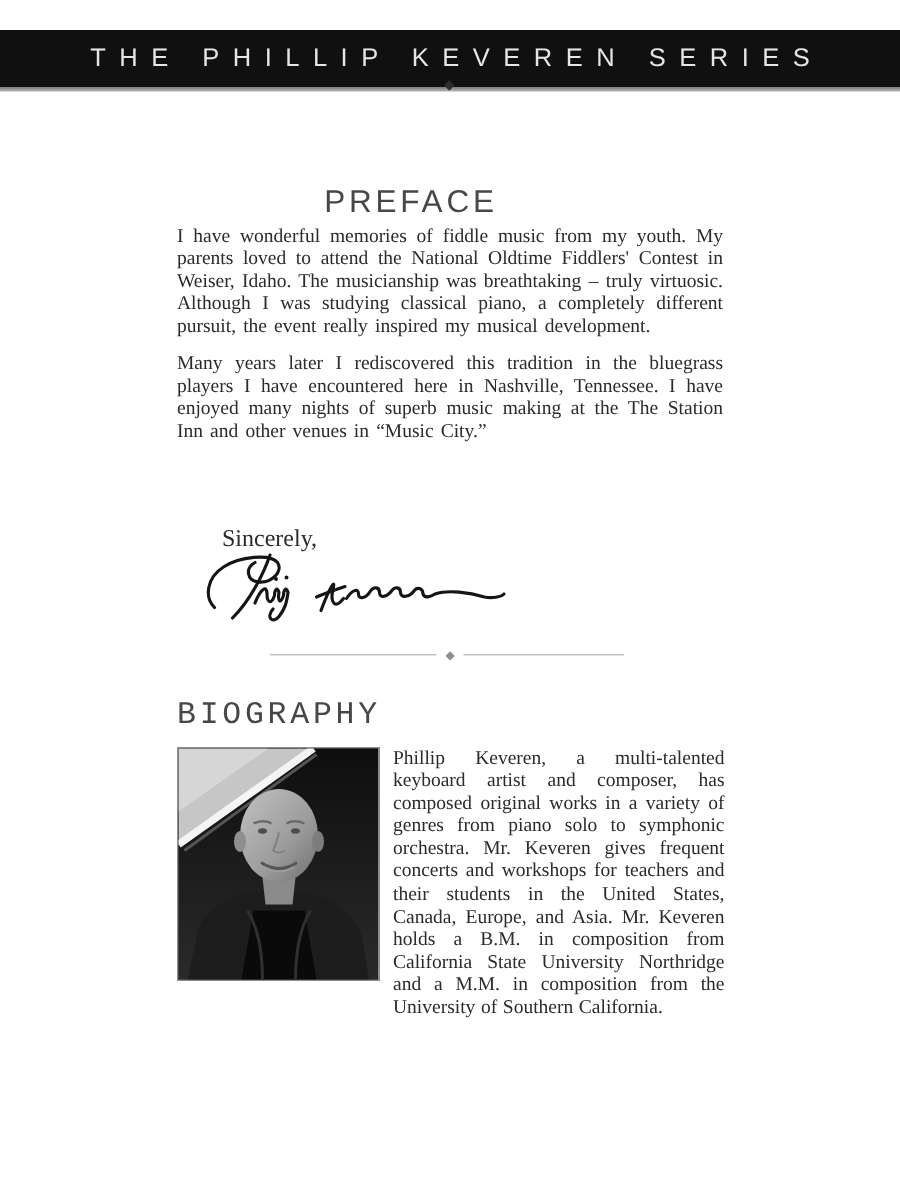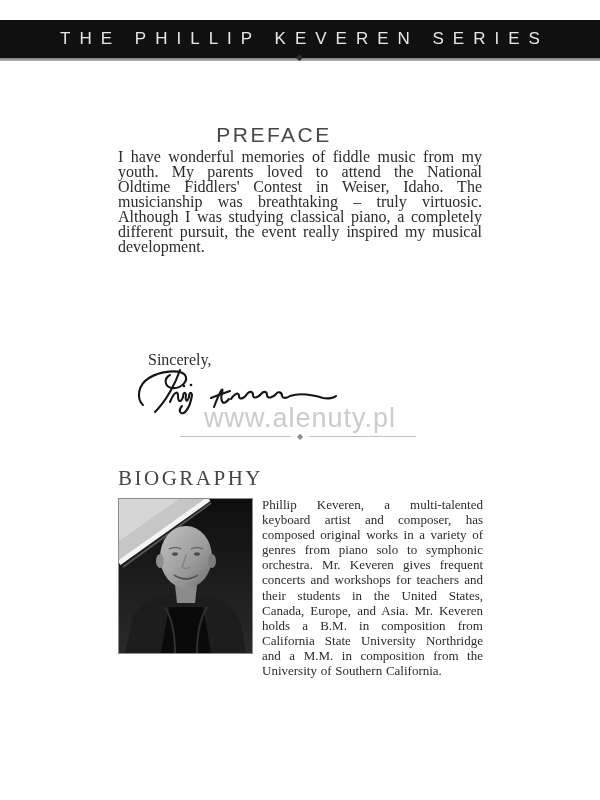--- a/index.html
+++ b/index.html
@@ -56,21 +56,21 @@
     font-family: "Liberation Sans", sans-serif;
     font-weight: 300;
     font-size: 21px;
     letter-spacing: 2.5px;
     color: #474747;
   }
   .body-par {
     position: absolute;
     left: 118px;
     width: 364px;
-    font-size: 16px;
+    font-size: 13px;
     line-height: 15px;
     text-align: justify;
     word-spacing: 1.5px;
     color: #2b2b2b;
   }
   .par-1 { top: 129px; }
   .par-2 { top: 214px; }
   .par-3 { top: 298px; }
   .closing {
     position: absolute;
@@ -109,21 +109,21 @@
     text-align: center;
     font-size: 8px;
     line-height: 11px;
     color: #8f8f8f;
     font-family: "DejaVu Sans", sans-serif;
   }
   
   .bio-heading {
     position: absolute;
     left: 118px; top: 446px;
-    font-family: Liberation Serif, serif;
+    font-family: Liberation Mono, monospace;
     font-weight: 300;
     font-size: 21px;
     letter-spacing: 2.5px;
     color: #474747;
   }
   .portrait {
     position: absolute;
     left: 118px; top: 478px;
     width: 135px; height: 156px;
     border: 1px solid #8d8d8d;
@@ -147,38 +147,38 @@
 <div class="page">
 
   <div class="banner">
     <span class="banner-title">THE PHILLIP KEVEREN SERIES</span>
   </div>
   <div class="banner-rule"></div>
   <span class="banner-diamond">◆</span>
 
   <div class="preface-heading">PREFACE</div>
   <p class="body-par par-1">I have wonderful memories of fiddle music from my youth. My parents loved to attend the National Oldtime Fiddlers' Contest in Weiser, Idaho. The musicianship was breathtaking – truly virtuosic. Although I was studying classical piano, a completely different pursuit, the event really inspired my musical development.</p>
+  <p class="body-par par-2">Many years later I rediscovered this tradition in the bluegrass players I have encountered here in Nashville, Tennessee. I have enjoyed many nights of superb music making at the The Station Inn and other venues in “Music City.”</p>
   <div class="closing">Sincerely,</div>
 
   <svg class="signature" viewBox="0 0 202 52" xmlns="http://www.w3.org/2000/svg">
     <g fill="none" stroke="#151515" stroke-width="2.1" stroke-linecap="round">
       <path d="M 7,40 C 0,33 2,20 13,13 C 24,6 44,4 49,10 C 53,16 45,24 36,23 C 29,22 27,14 34,10"></path>
       <path d="M 44,5 C 40,17 31,35 19,47"></path>
       <path d="M 34,37 C 38,27 42,25 42,31 C 42,37 45,38 47,32 C 47,28 49,26 50,30 C 49,36 51,38 53,32 C 53,28 55,26 56,30 C 55,37 54,41 50,46 C 46,51 41,47 46,41"></path>
       <path d="M 78,42 C 84,26 88,20 86,28 C 84,36 87,42 93,34"></path>
       <path d="M 75,33 C 82,30 88,28 94,26"></path>
       <path d="M 95,34 C 99,28 103,27 103,31 C 103,35 108,34 111,29 C 113,26 117,26 117,30 C 117,34 122,33 125,29 C 127,26 131,26 131,30 C 131,34 137,33 140,29 C 142,26 146,27 146,31 C 147,34 151,33 154,31 C 163,28 177,30 187,33 C 192,34 198,33 200,31"></path>
     </g>
     <g fill="#151515">
       <circle cx="48" cy="21" r="1.3"></circle>
       <circle cx="55" cy="20" r="1.3"></circle>
     </g>
   </svg>
 
-  <div class="watermark">www.alenuty.pl</div>
   <div class="divider"></div>
   <span class="divider-diamond">◆</span>
 
   <div class="bio-heading">BIOGRAPHY</div>
 
   <div class="portrait">
     <svg width="133" height="154" viewBox="0 0 133 154" xmlns="http://www.w3.org/2000/svg">
       <defs>
         <linearGradient id="faceGrad" x1="0" y1="0" x2="1" y2="1">
           <stop offset="0" stop-color="#c2c2c2"></stop>

